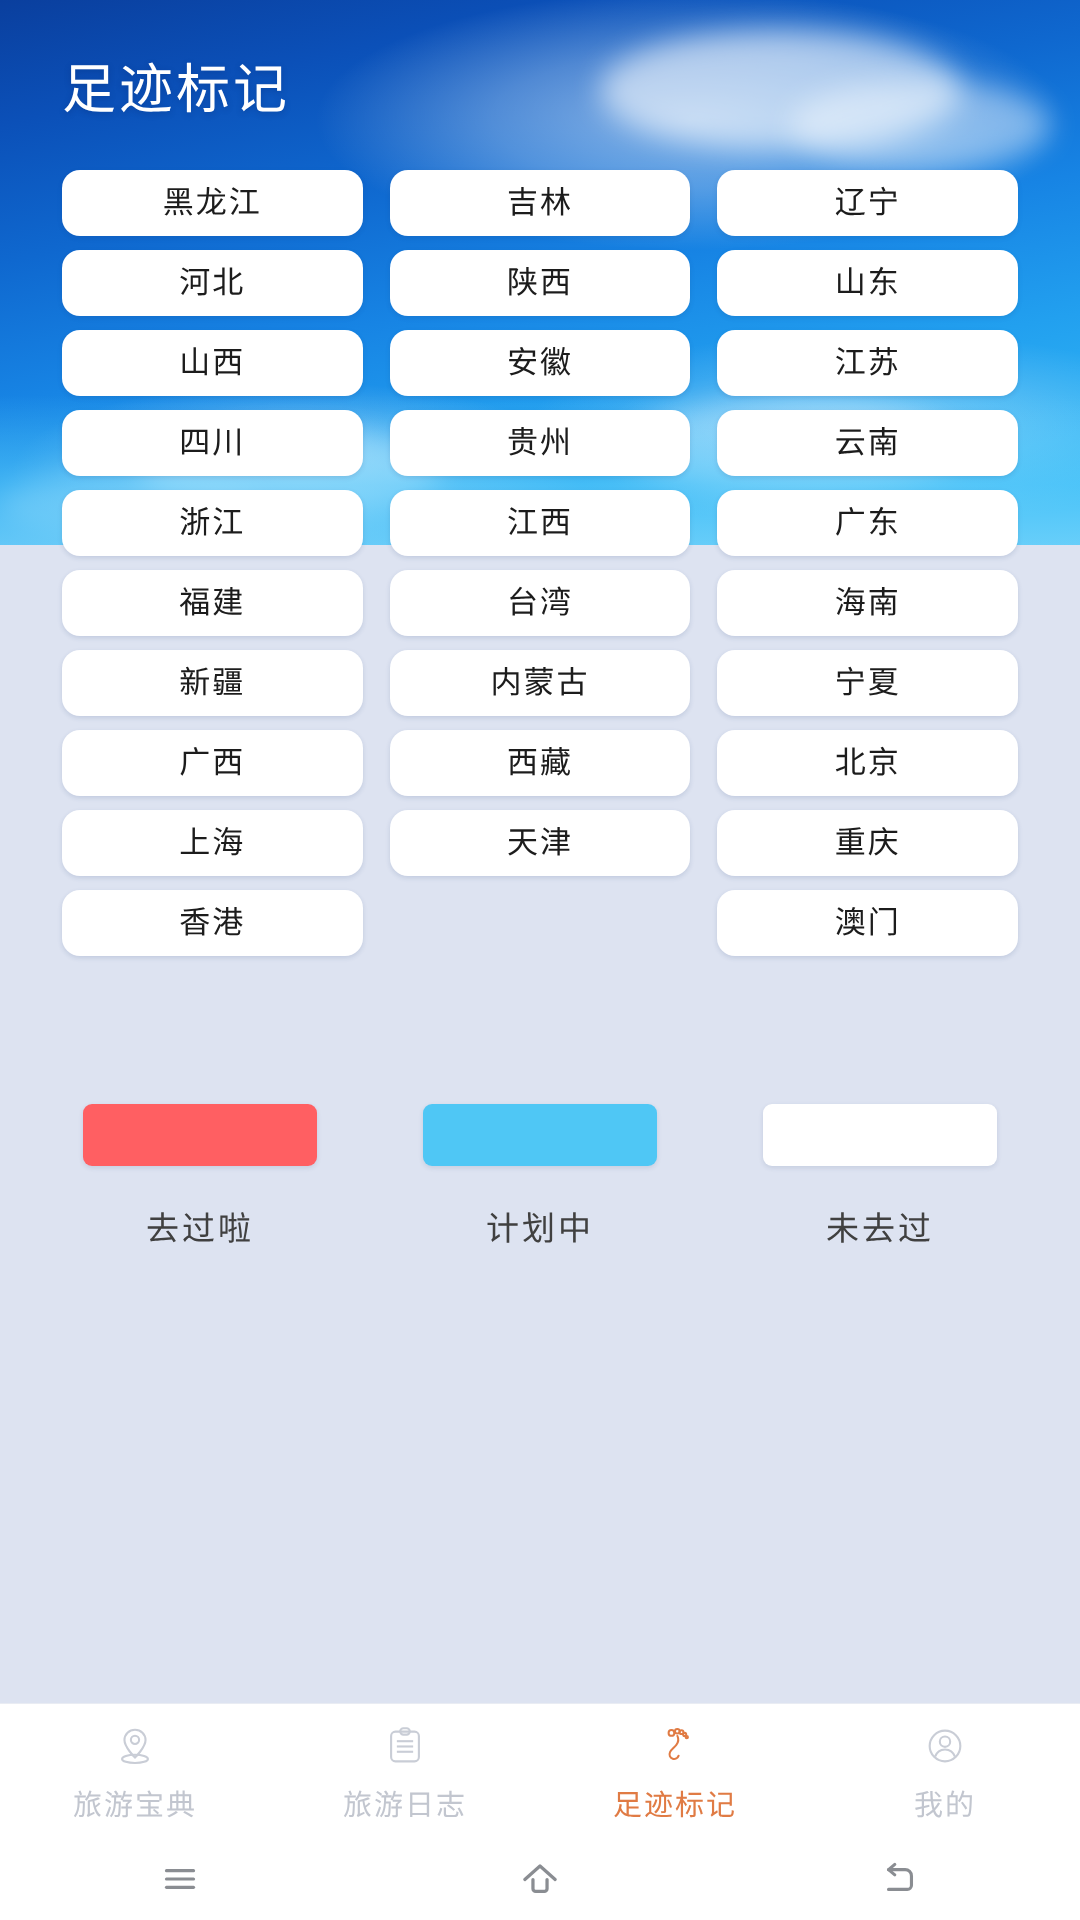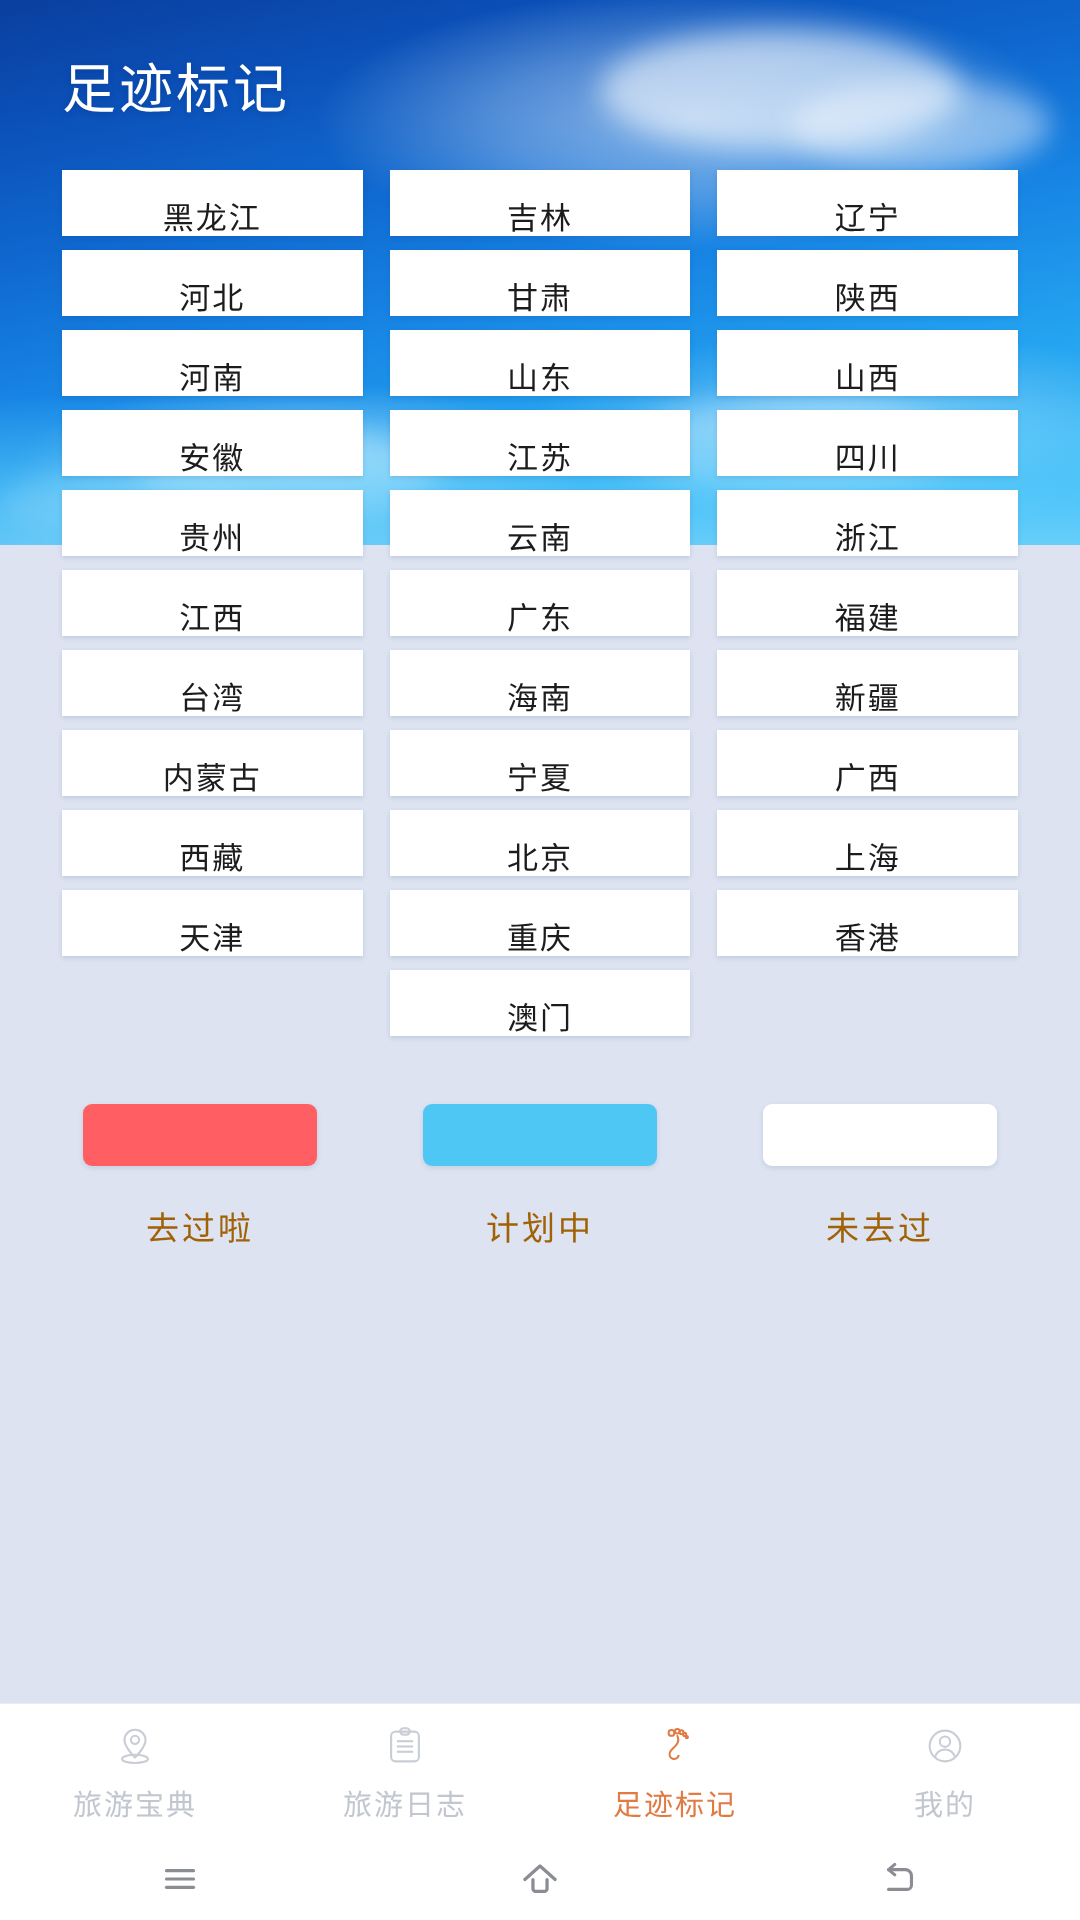--- a/index.html
+++ b/index.html
@@ -86,29 +86,29 @@
     padding: 0 62px;
     display: grid;
     grid-template-columns: repeat(3, 1fr);
     column-gap: 27px;
     row-gap: 14px;
   }
   .prov {
     height: 66px;
     border: none;
     outline: none;
-    border-radius: 0;
+    border-radius: 18px;
     background: #ffffff;
     color: #1c1c1c;
     font-family: "Liberation Sans", "DejaVu Sans", sans-serif;
     font-size: 31px;
     letter-spacing: 2px;
     line-height: 66px;
     text-align: center;
-    padding: 16px;
+    padding: 0;
     box-shadow: 0 2px 5px rgba(30,55,110,0.14);
     cursor: pointer;
     -webkit-font-smoothing: antialiased;
   }
   .prov.empty     { visibility: hidden; pointer-events: none; box-shadow: none; }
 
   
   .legend {
     margin: 68px 0 0 0;
     padding: 0 30px;
@@ -124,21 +124,21 @@
   .swatch {
     width: 234px;
     height: 62px;
     border-radius: 9px;
     box-shadow: 0 2px 5px rgba(30,55,110,0.12);
   }
   .legend-label {
     margin-top: 36px;
     font-size: 33px;
     letter-spacing: 3px;
-    color: #a16207;
+    color: #404040;
   }
 
   
   .tabbar {
     position: relative;
     z-index: 3;
     flex: 0 0 auto;
     height: 134px;
     background: #ffffff;
     border-top: 1px solid #e9ecf3;
@@ -211,23 +211,21 @@
 
   <div class="content">
 
     <h1 class="page-title">足迹标记</h1>
 
     <div class="grid" id="province-grid">
         <button class="prov">黑龙江</button>
         <button class="prov">吉林</button>
         <button class="prov">辽宁</button>
         <button class="prov">河北</button>
-        <button class="prov">甘肃</button>
         <button class="prov">陕西</button>
-        <button class="prov">河南</button>
         <button class="prov">山东</button>
         <button class="prov">山西</button>
         <button class="prov">安徽</button>
         <button class="prov">江苏</button>
         <button class="prov">四川</button>
         <button class="prov">贵州</button>
         <button class="prov">云南</button>
         <button class="prov">浙江</button>
         <button class="prov">江西</button>
         <button class="prov">广东</button>

